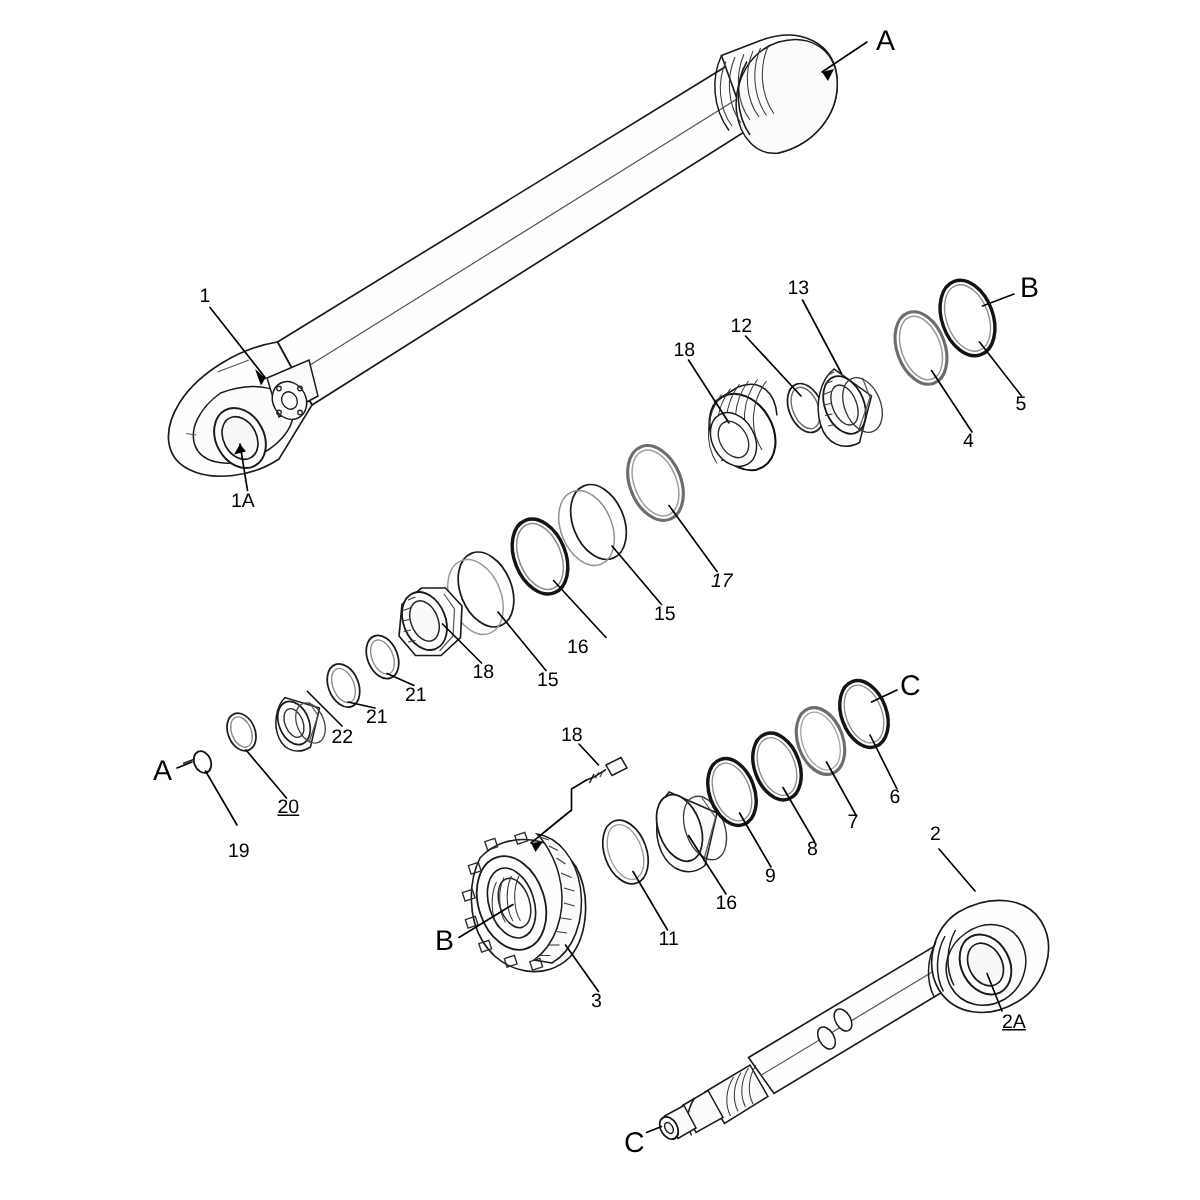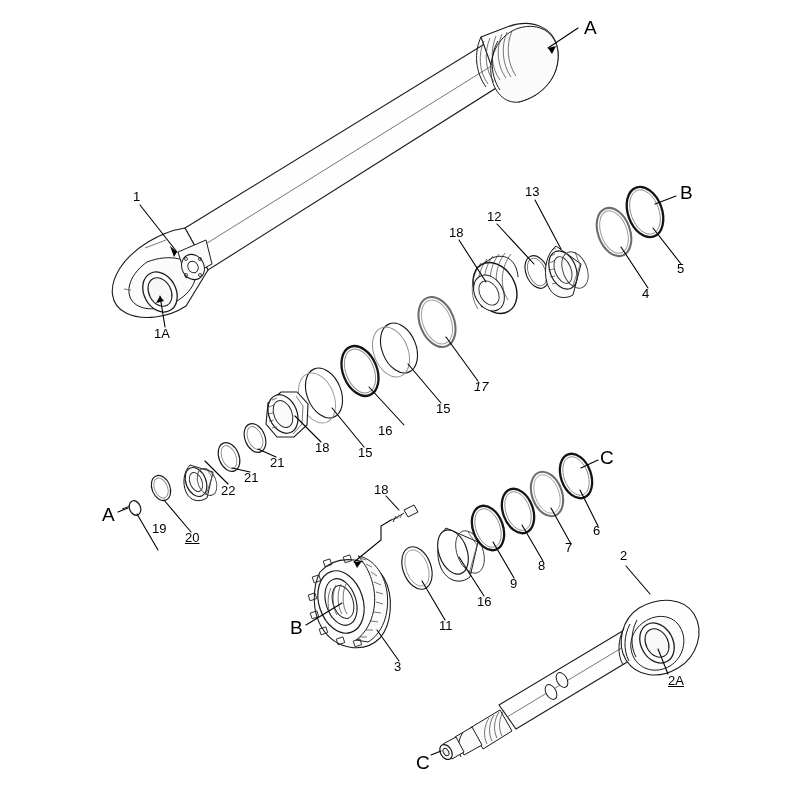--- a/index.html
+++ b/index.html
@@ -391,21 +391,21 @@
   <div class="lbl" style="left:642px; top:287px;">4</div>
   <div class="lbl" style="left:474px; top:380px;font-style:italic;">17</div>
   <div class="lbl" style="left:436px; top:402px;">15</div>
   <div class="lbl" style="left:378px; top:424px;">16</div>
   <div class="lbl" style="left:358px; top:446px;">15</div>
   <div class="lbl" style="left:315px; top:441px;">18</div>
   <div class="lbl" style="left:270px; top:456px;">21</div>
   <div class="lbl" style="left:244px; top:471px;">21</div>
   <div class="lbl" style="left:221px; top:484px;">22</div>
   <div class="lbl" style="left:185px; top:531px;text-decoration:underline;">20</div>
-  <div class="lbl" style="left:152px; top:522px;">19</div>
+  <div class="lbl" style="left:152px; top:560px;">19</div>
   <div class="lbl" style="left:374px; top:483px;">18</div>
   <div class="lbl" style="left:394px; top:660px;">3</div>
   <div class="lbl" style="left:439px; top:619px;">11</div>
   <div class="lbl" style="left:477px; top:595px;">16</div>
   <div class="lbl" style="left:510px; top:577px;">9</div>
   <div class="lbl" style="left:538px; top:559px;">8</div>
   <div class="lbl" style="left:565px; top:541px;">7</div>
   <div class="lbl" style="left:593px; top:524px;">6</div>
   <div class="lbl" style="left:620px; top:549px;">2</div>
   <div class="lbl" style="left:668px; top:674px;text-decoration:underline;">2A</div>

